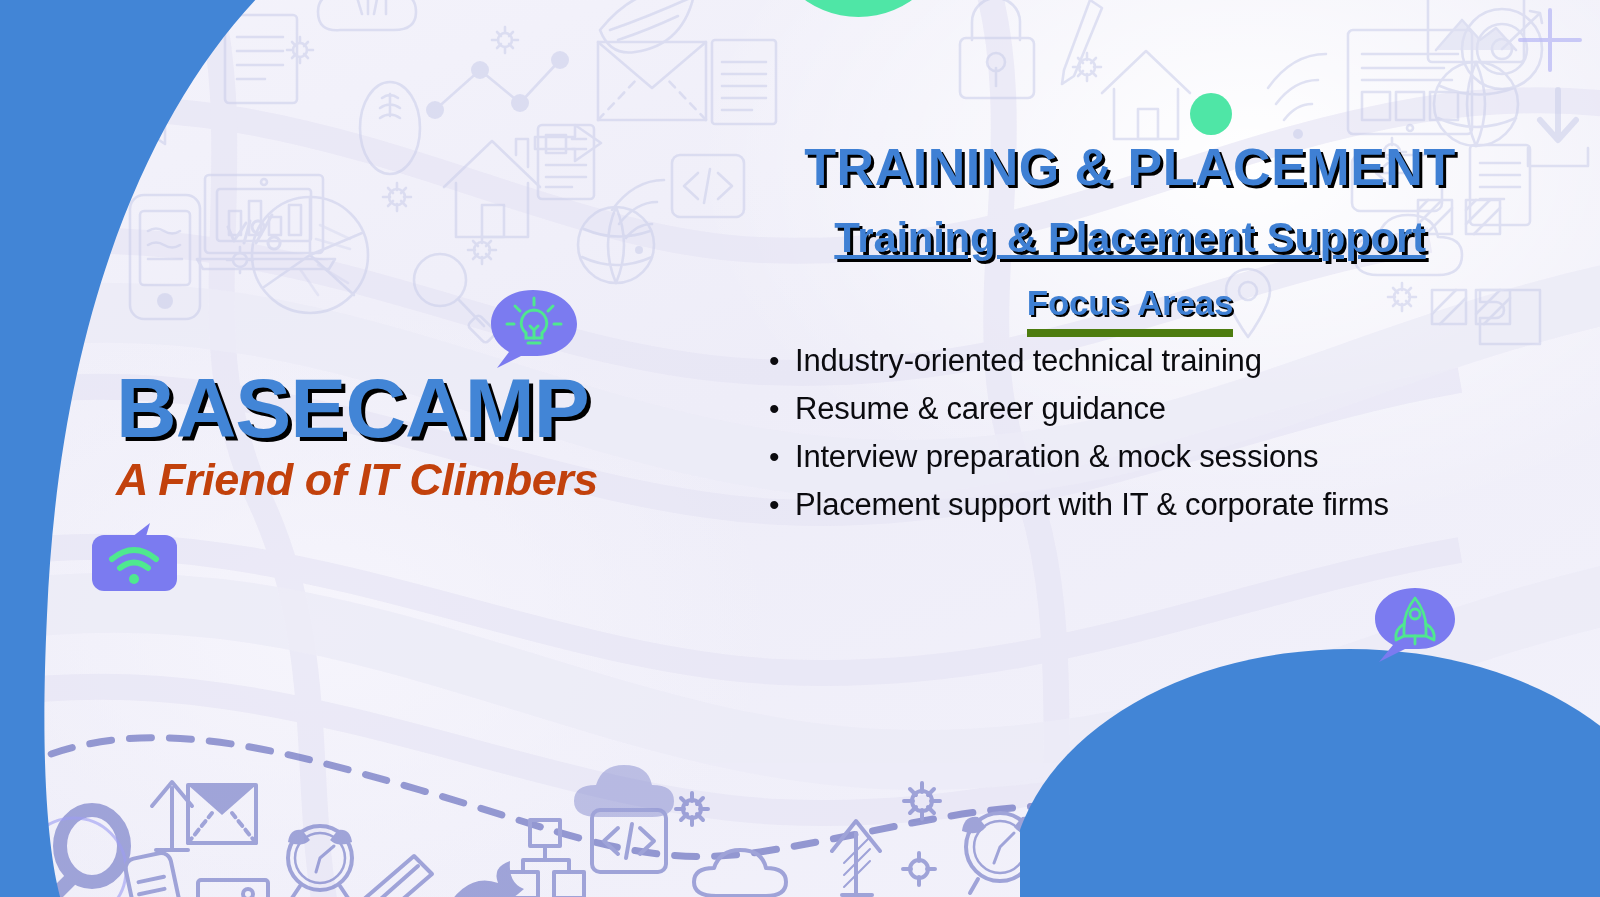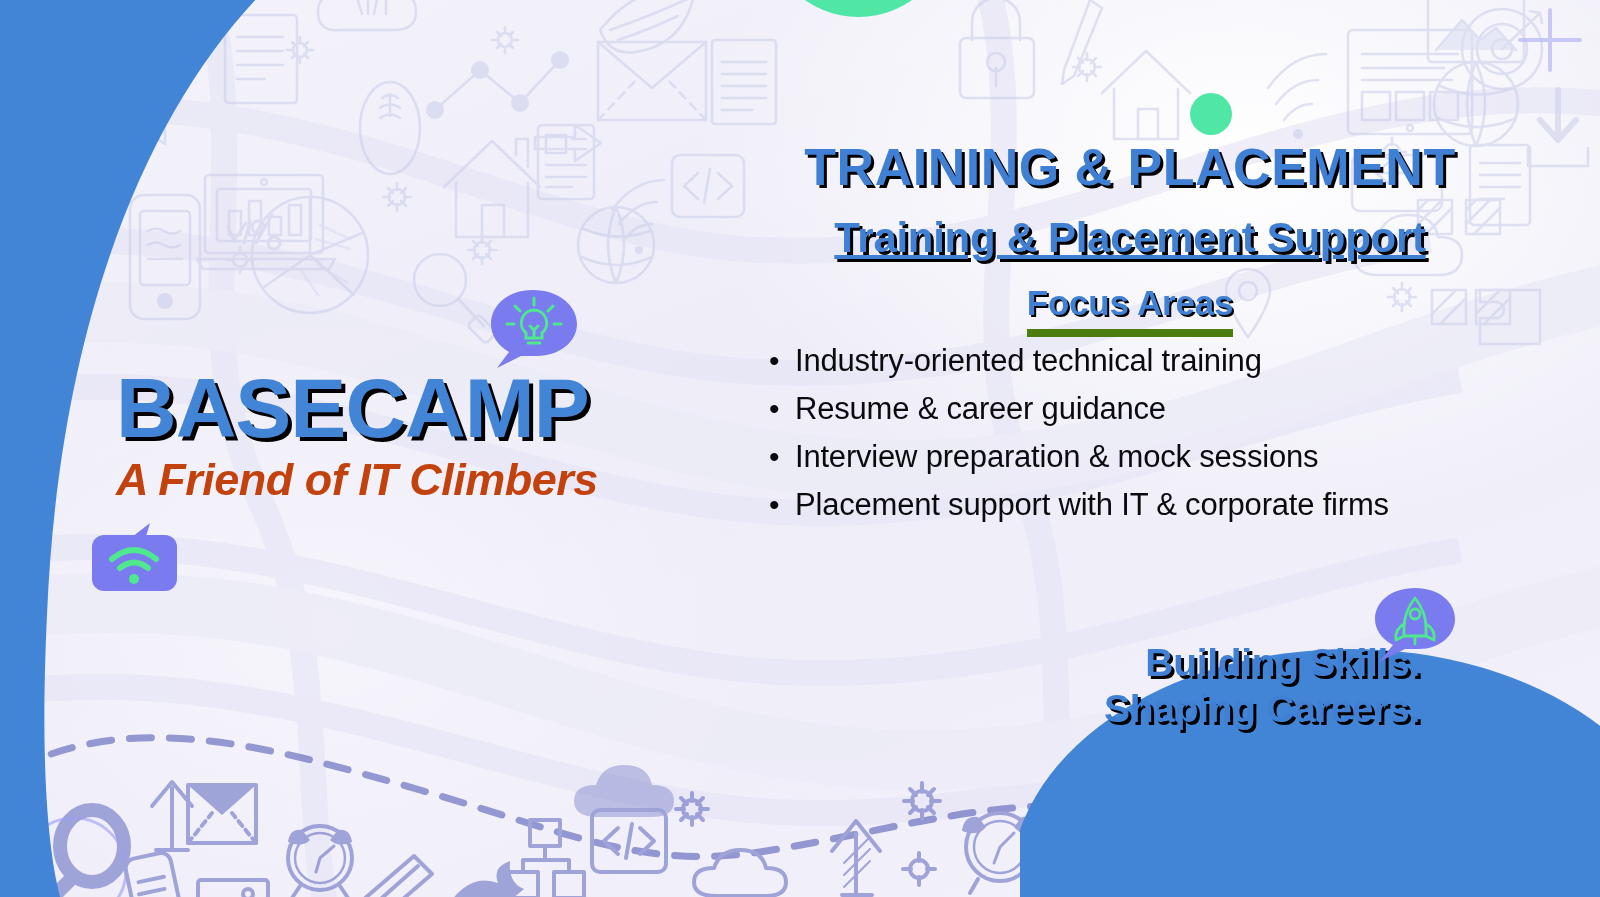--- a/index.html
+++ b/index.html
@@ -515,24 +515,20 @@
       <div class="h3">Focus Areas</div>
     </div>
     <ul class="bullets" id="bullet-list">
         <li>Industry-oriented technical training</li>
         <li>Resume &amp; career guidance</li>
         <li>Interview preparation &amp; mock sessions</li>
         <li>Placement support with IT &amp; corporate firms</li>
       </ul>
   </div>
 
-  <div class="tagline">
-    <span class="l1">Building Skills.</span>
-    <span class="l2">Shaping Careers.</span>
-  </div>
 
   <div class="bubble bub-rocket">
     <svg viewBox="0 0 86 78" width="86" height="78">
       <path d="M44,2 C68,2 84,16 84,33 C84,50 68,63 48,63 L34,63 L8,76 L22,59 C10,53 4,43 4,33 C4,16 20,2 44,2 z" fill="#7b7bf0"></path>
       <g stroke="#4fe88f" stroke-width="2.8" fill="none" stroke-linecap="round" stroke-linejoin="round">
         <path d="M44,12 C52,22 55,32 55,42 L55,50 L33,50 L33,42 C33,32 36,22 44,12 z"></path>
         <circle cx="44" cy="28" r="5"></circle>
         <path d="M33,38 C26,42 24,48 25,54 L33,50"></path>
         <path d="M55,38 C62,42 64,48 63,54 L55,50"></path>
         <path d="M44,50 v8"></path>

